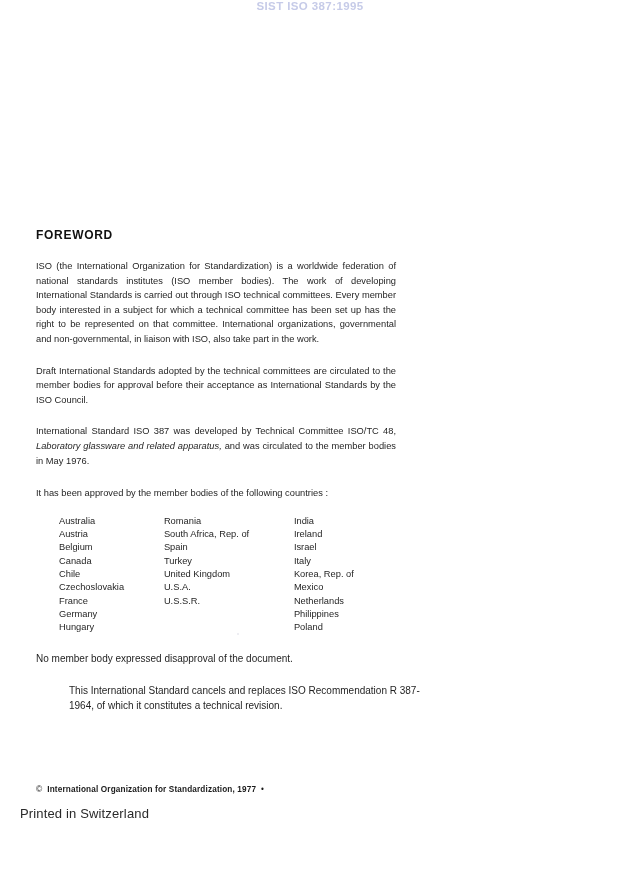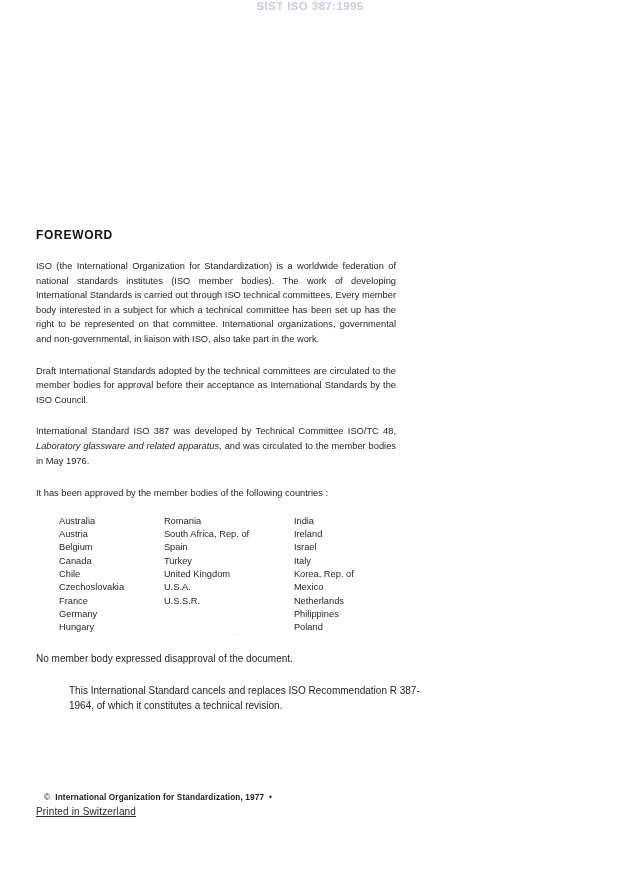--- a/index.html
+++ b/index.html
@@ -101,37 +101,36 @@
     position: absolute;
     left: 36px;
     top: 784px;
     width: 400px;
   }
   .copyright {
     font-size: 8.2px;
     font-weight: bold;
     letter-spacing: 0.15px;
     color: #1a1a1a;
-    margin: 8px;
+    margin: 0;
   }
   .copyright .copy-mark {
     font-weight: normal;
     font-size: 8.5px;
   }
   .copyright .end-dot {
     font-weight: normal;
   }
   .printed {
     position: absolute;
-    left: 36px;
+    left: 20px;
     top: 806px;
-    font-size: 10px;
+    font-size: 13px;
     letter-spacing: 0.15px;
     color: #2a2a2a;
-    text-decoration: underline;
   }
 
   .speck {
     position: absolute;
     left: 237px;
     top: 633px;
     width: 2px;
     height: 2px;
     background: #e9e9ef;
     border-radius: 50%;

